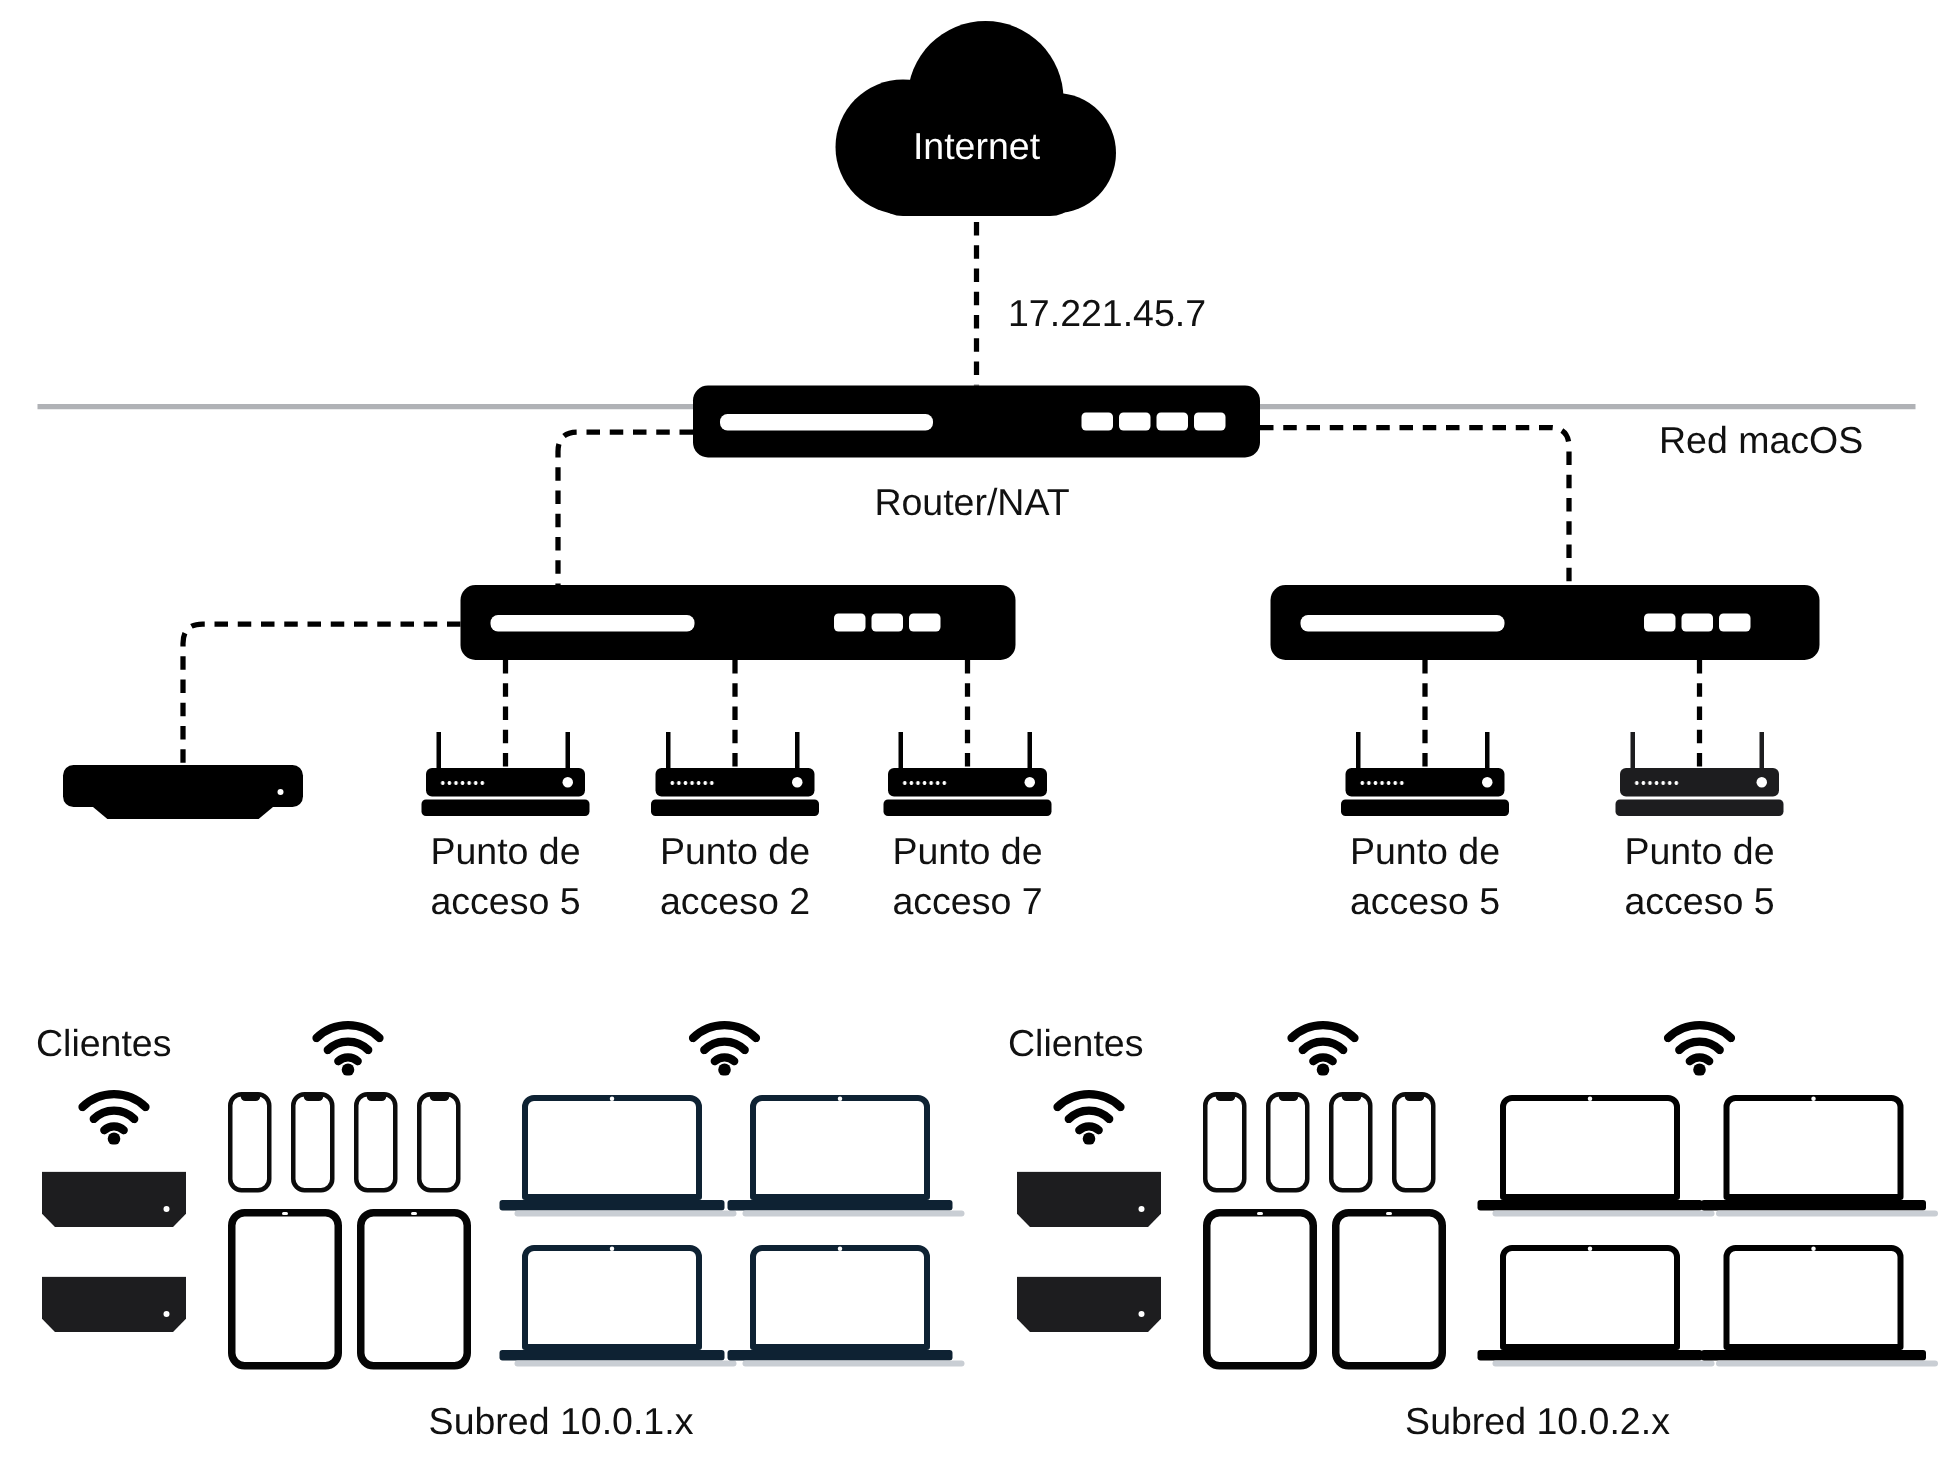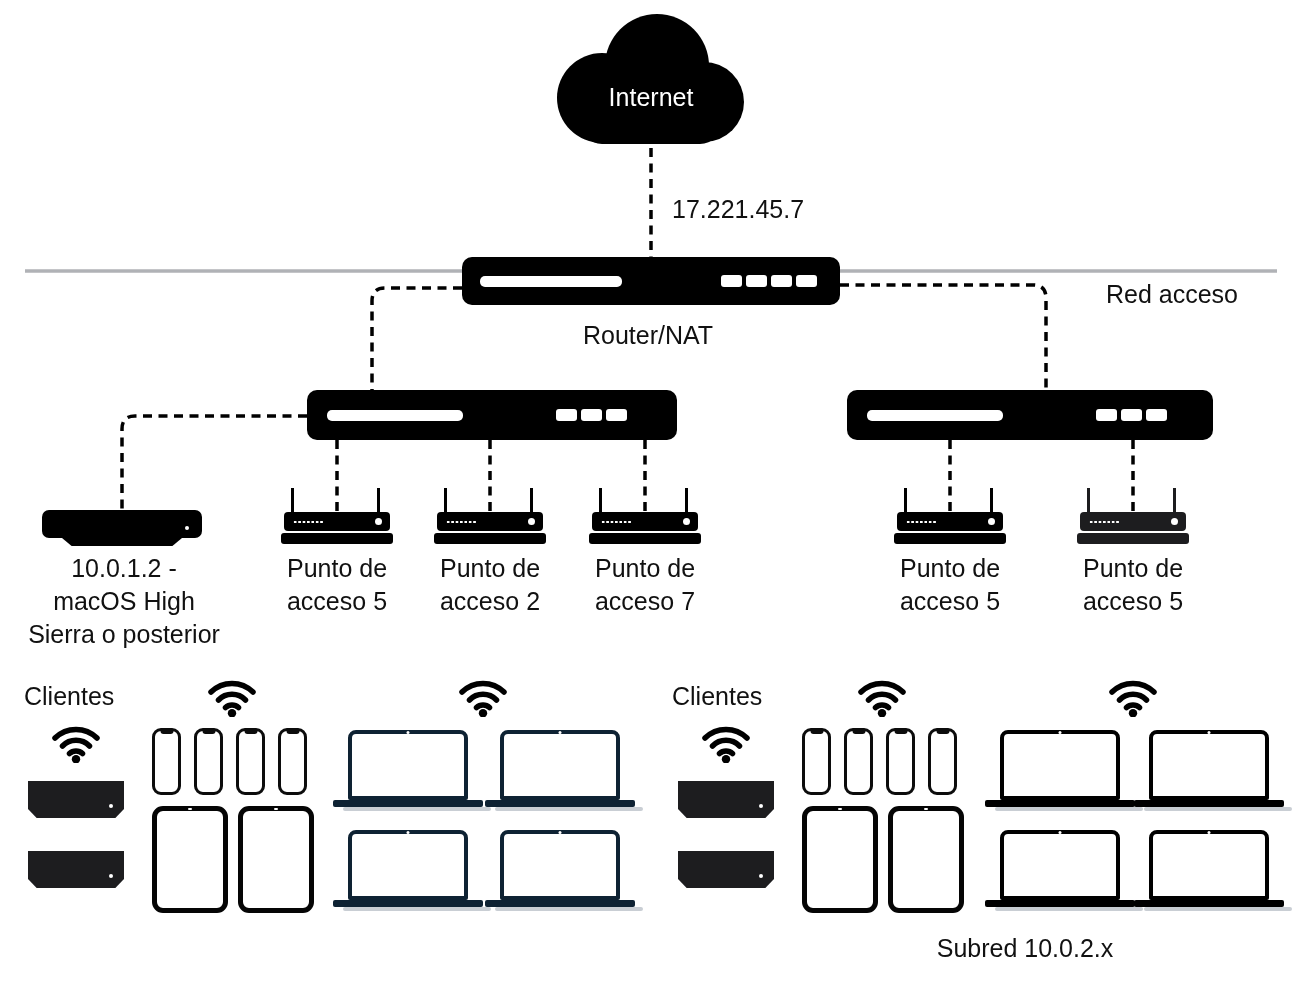--- a/index.html
+++ b/index.html
@@ -103,21 +103,21 @@
       <circle cx="105" cy="56" r="52"></circle>
       <circle cx="50" cy="88" r="45"></circle>
       <circle cx="152" cy="92" r="40"></circle>
       <rect x="28" y="86" width="142" height="48" rx="22"></rect>
     </g>
     <text x="99" y="96" text-anchor="middle" fill="#fff" font-size="25" font-family="Liberation Sans, sans-serif">Internet</text>
   </svg>
 
   <div class="lbl" style="left:672px;top:193px;">17.221.45.7</div>
 
-  <div class="lbl" style="left:1106px;top:278px;">Red acceso</div>
+  <div class="lbl" style="left:1106px;top:278px;">Red macOS</div>
 
   <div class="box-device" style="left:462px;top:257px;width:378px;height:48px;">
     <div class="box-bar" style="left:18px;top:19px;width:142px;height:11px;"></div>
     <div class="ports" style="right:23px;top:18px;">
         <span></span>
         <span></span>
         <span></span>
         <span></span>
       </div>
   </div>
@@ -138,25 +138,20 @@
         <span></span>
         <span></span>
         <span></span>
       </div>
   </div>
 
   <div class="server-body">
     <span class="server-led"></span>
   </div>
   <div class="server-foot"></div>
-  <div class="lbl center multiline" style="left:124px;top:552px;line-height:33px;text-align:center;">
-    <div>10.0.1.2 -</div>
-    <div>macOS High</div>
-    <div>Sierra o posterior</div>
-  </div>
 
   <div class="ap" style="left:281px;top:488px;">
     <span class="ant a1"></span>
       <span class="ant a2"></span>
     <div class="ap-body">
         <span class="ap-dots"></span>
         <span class="ap-led"></span>
       </div>
     <div class="ap-base"></div>
   </div>
@@ -281,20 +276,21 @@
       <div class="lap-shadow"></div>
   </div>
   <div class="laptop navy" style="left:485px;top:830px;">
     <div class="lap-screen">
         <span class="cam"></span>
       </div>
       <div class="lap-base"></div>
       <div class="lap-shadow"></div>
   </div>
 
+  <div class="lbl center" style="left:374px;top:932px;">Subred 10.0.1.x</div>
 
   <div class="lbl" style="left:672px;top:680px;">Clientes</div>
   <svg class="wifi" style="left:858px;top:677px;">
       <use href="#wifi-sym"></use>
     </svg>
   <svg class="wifi" style="left:702px;top:723px;">
       <use href="#wifi-sym"></use>
     </svg>
   <svg class="wifi" style="left:1109px;top:677px;">
       <use href="#wifi-sym"></use>

